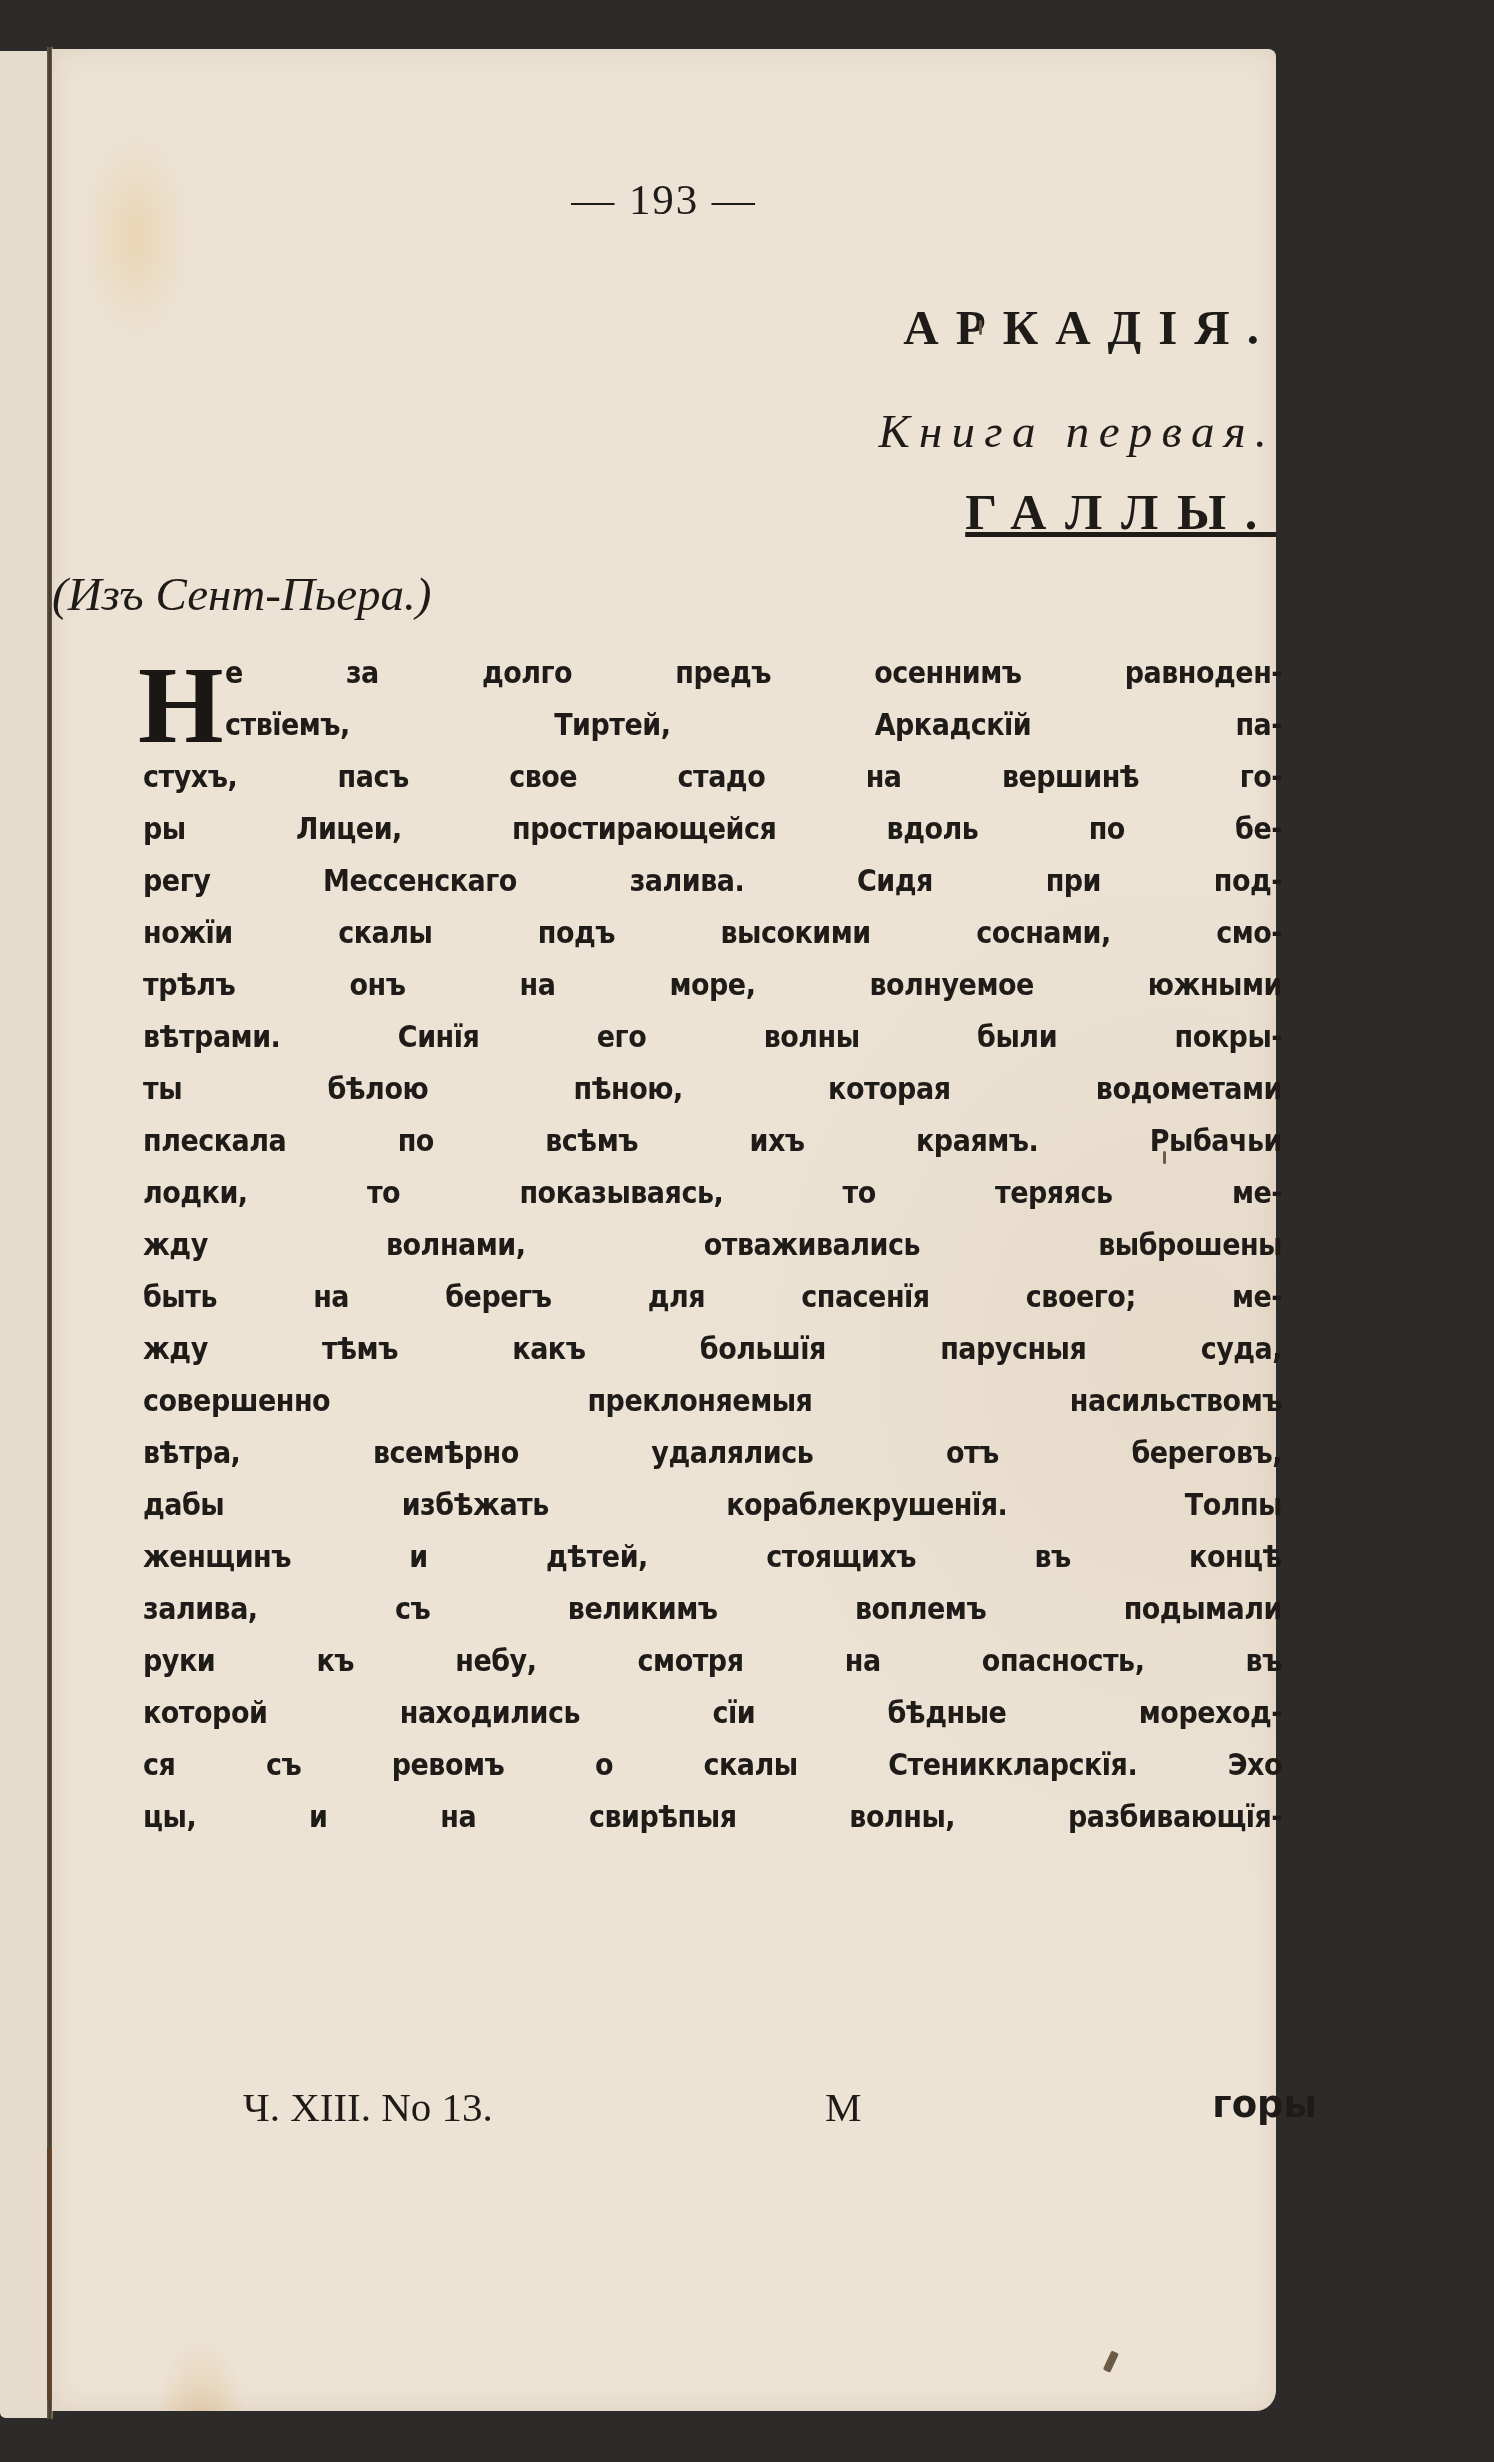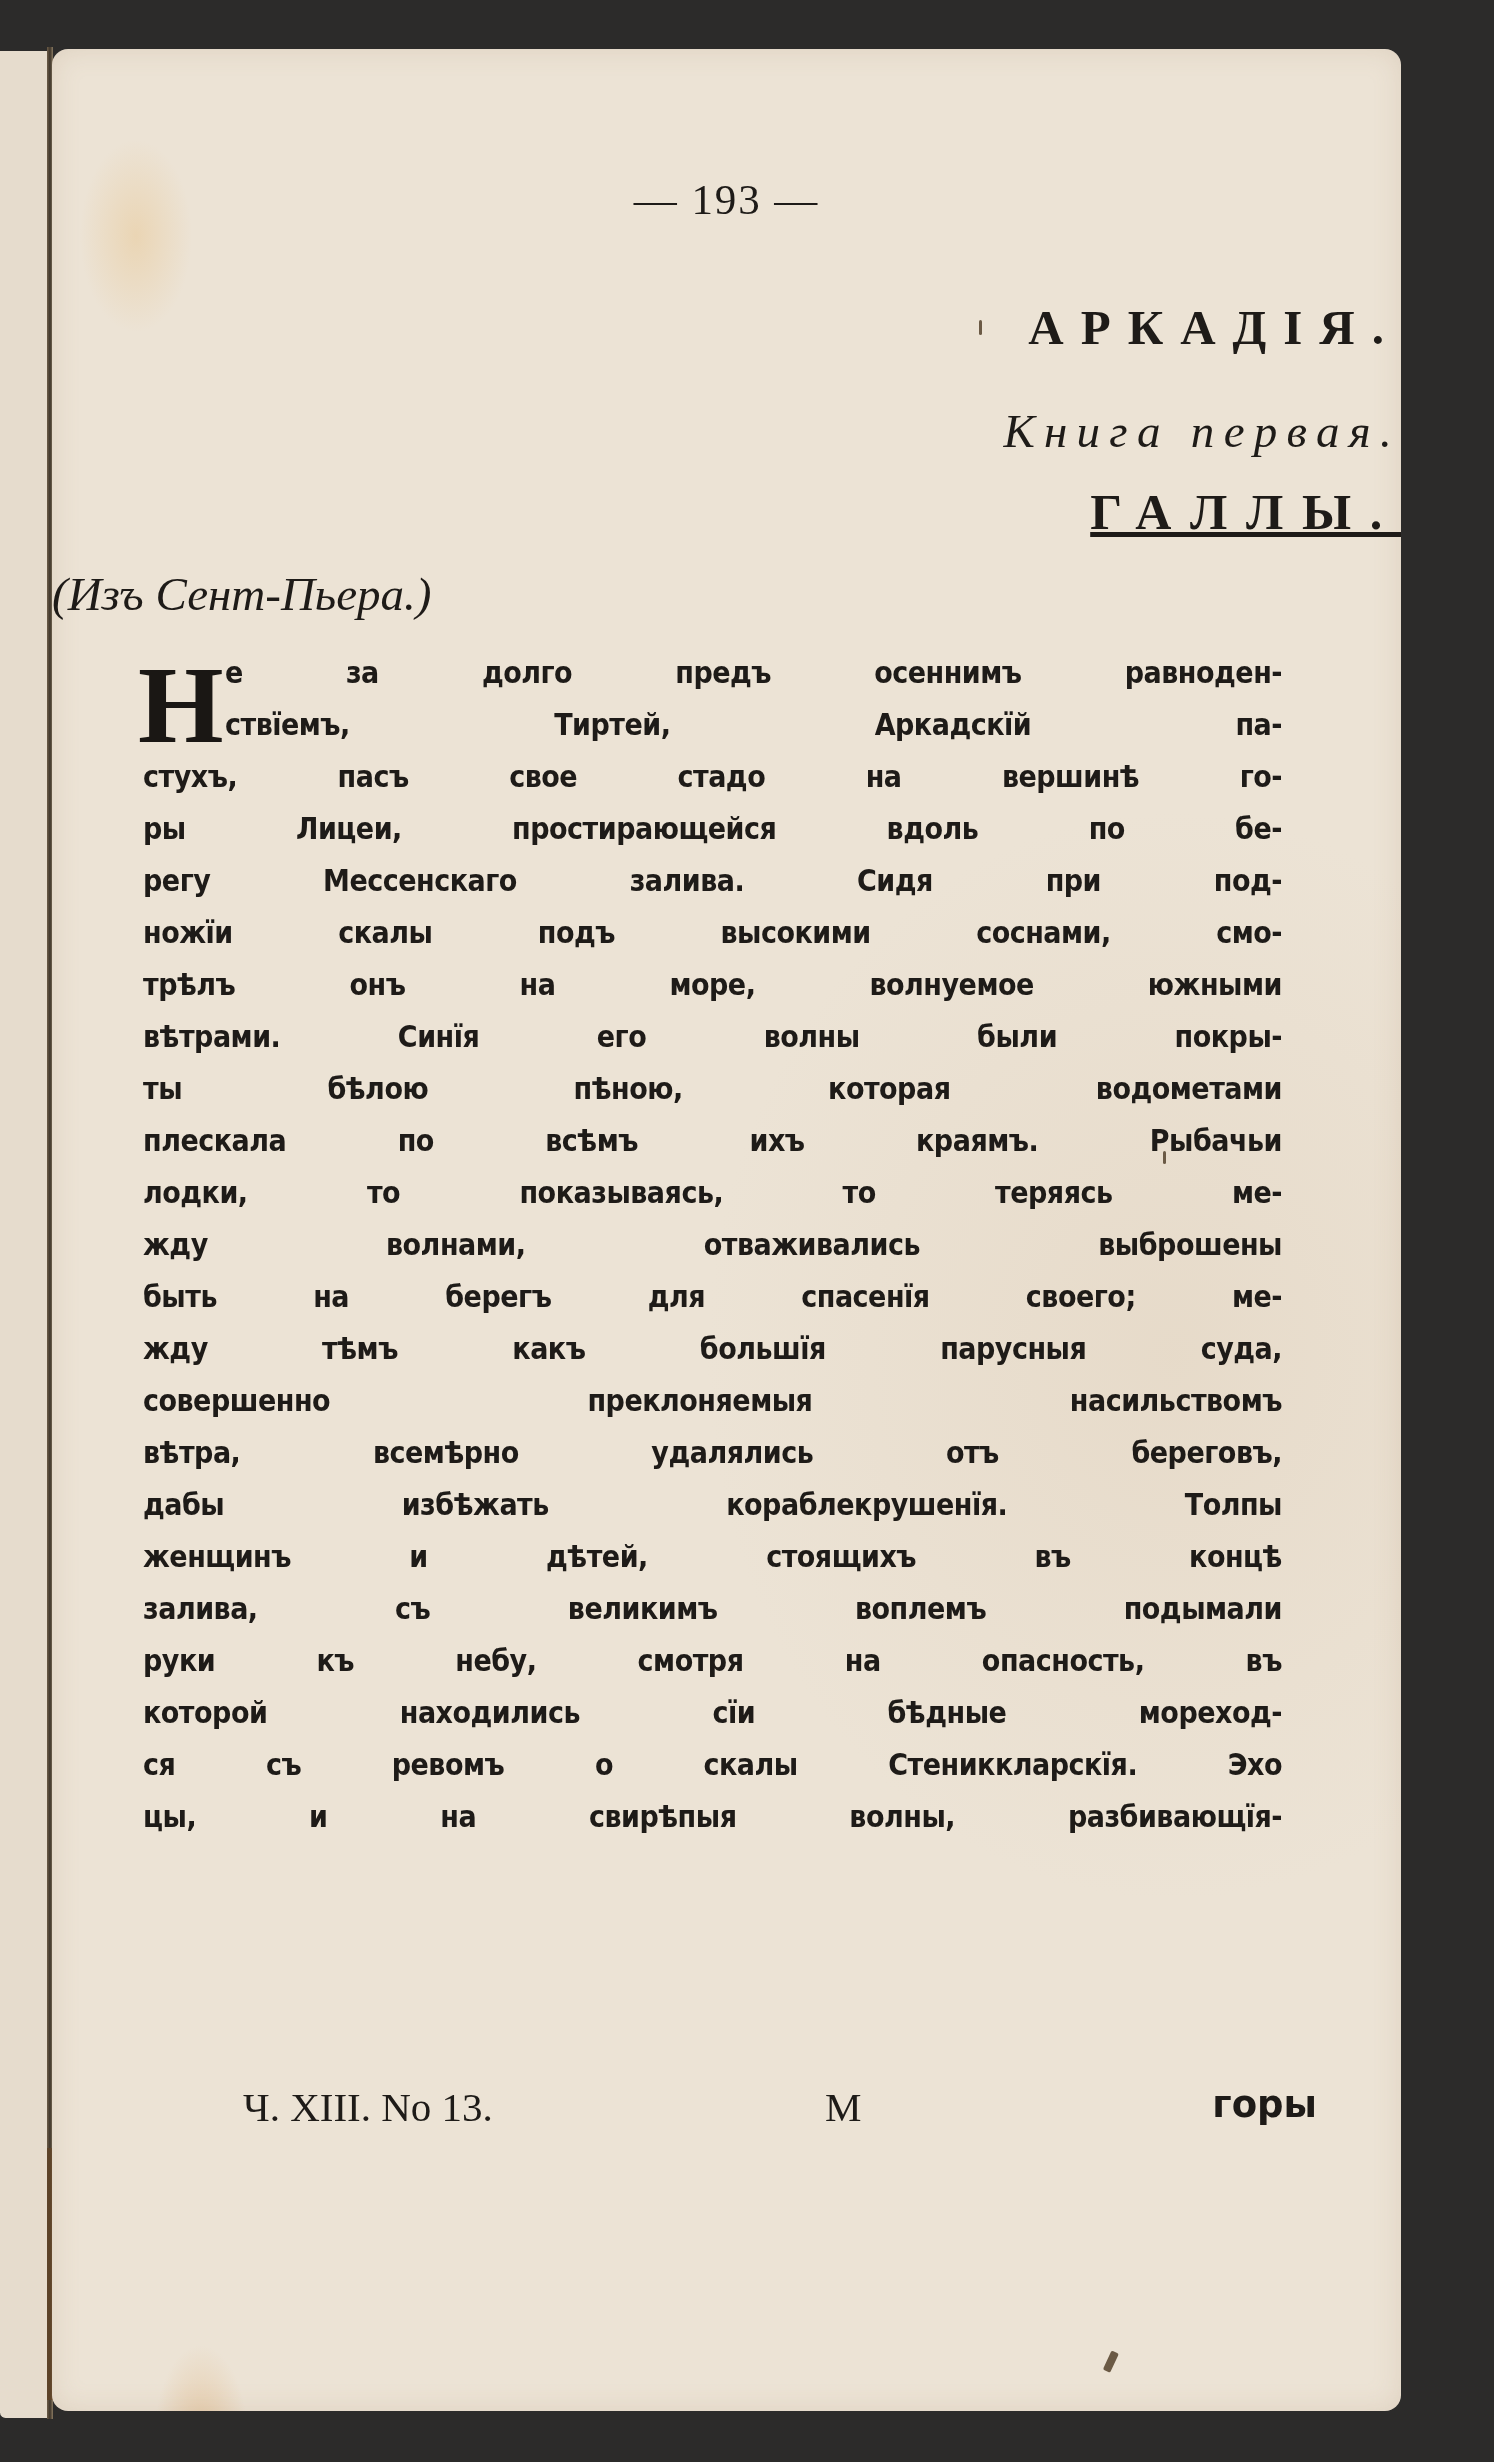--- a/index.html
+++ b/index.html
@@ -15,30 +15,29 @@
   .gutter {
     position:absolute; left:47px; top:47px; width:5.6px; height:2372px;
     background:linear-gradient(to right,#6d5d48,#3e352a 50%,#8a7a62);
   }
   .gutter-stain {
     position:absolute; left:47px; top:2148px; width:13px; height:252px;
     background:linear-gradient(to right,#5a3e22,#7b5634);
     opacity:.8;
   }
   .page {
-    position:absolute; left:52px; top:49px; width:1349px; height:2362px;
+    position:absolute; left:52px; top:49px; width:1224px; height:2362px;
     background:#ece3d5;
     background-image:
       radial-gradient(ellipse at 84px 187px, rgba(232,196,140,.45) 0, rgba(232,196,140,0) 56px),
       radial-gradient(ellipse at 149px 2390px, rgba(220,170,110,.45) 0, rgba(220,170,110,0) 47px),
       radial-gradient(ellipse at 1121px 1307px, rgba(225,210,190,.5) 0, rgba(225,210,190,0) 467px);
     border-top-right-radius:7.5px;
     border-bottom-right-radius:20.5px;
     box-shadow: inset 0 0 28px rgba(160,130,95,.18);
-    border-radius: 16px;
   }
   .text {
     position:absolute; left:0; top:0; width:100%;
     color:#1e1b18;
     font-family:"DejaVu Serif", serif;
   }
   .pageno {
     position:absolute; left:0; width:100%; top:126px;
     text-align:center; font-size:43px; letter-spacing:1.9px;
     font-family:"Liberation Serif", serif;

